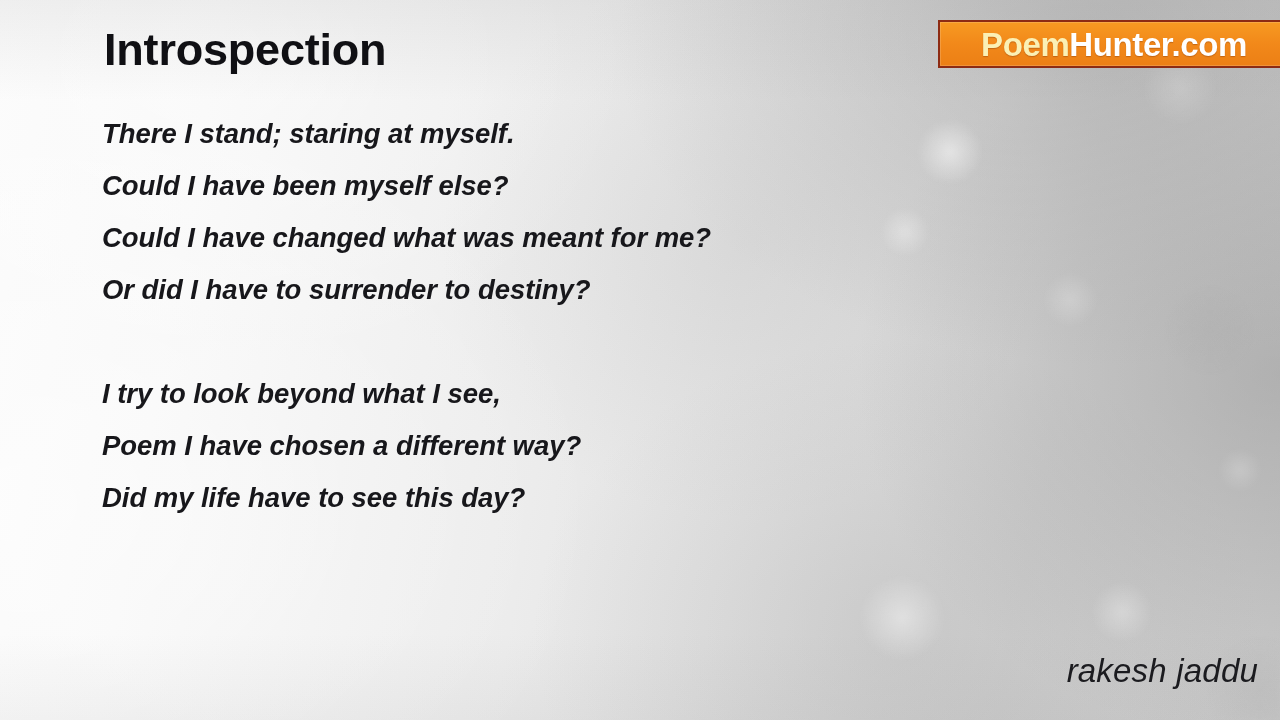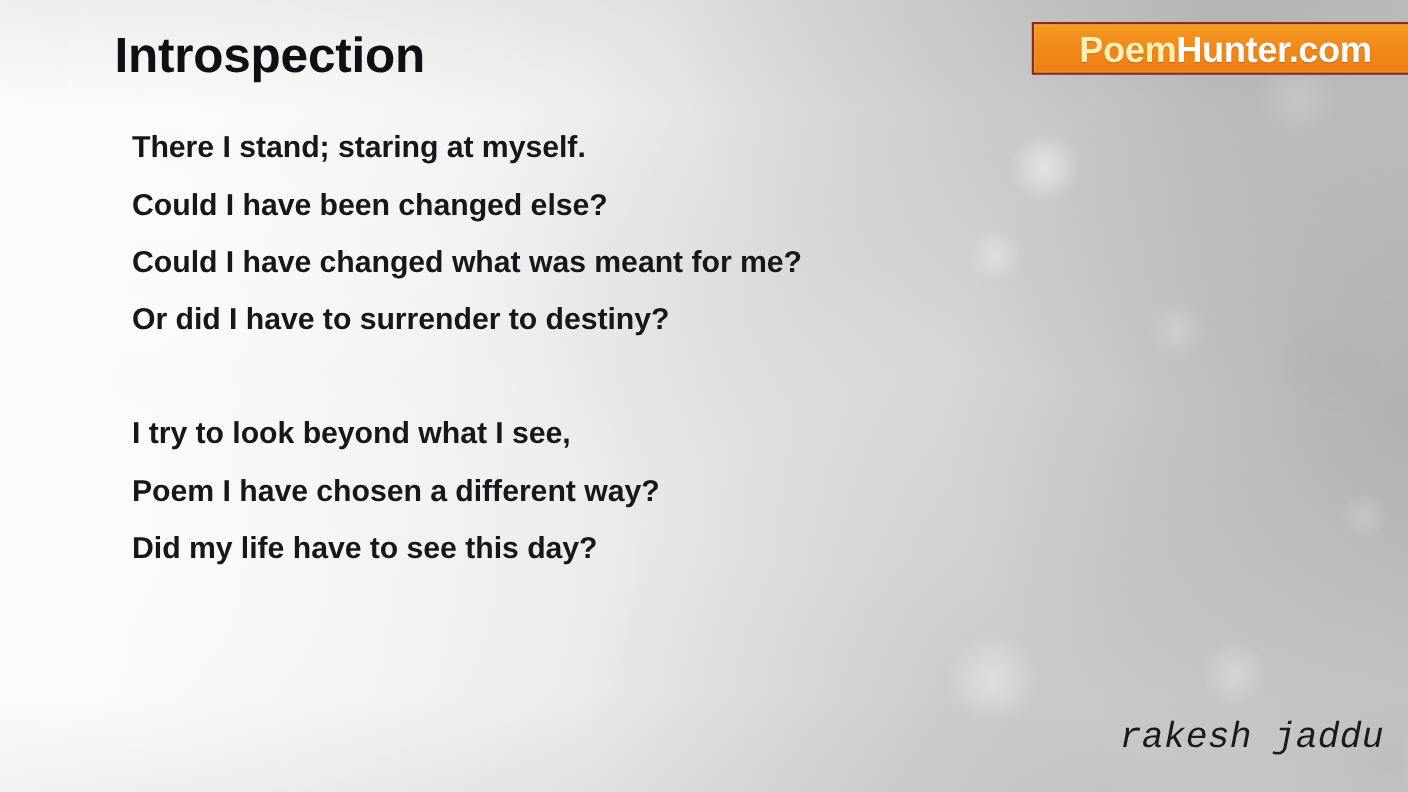--- a/index.html
+++ b/index.html
@@ -77,23 +77,24 @@
     font-size: 45px;
     font-weight: 700;
     color: #101014;
     letter-spacing: -0.2px;
     white-space: nowrap;
     line-height: 1.05;
   }
 
   .poem-body {
     position: absolute;
-    left: 120px;
+    left: 102px;
     top: 108px;
     width: 900px;
+    font-style: italic;
   }
   .poem-line {
     font-size: 27.5px;
     font-weight: 700;
     color: #17171b;
     line-height: 52px;
     height: 52px;
     letter-spacing: -0.05px;
     white-space: nowrap;
   }
@@ -104,21 +105,20 @@
   .author {
     position: absolute;
     right: 22px;
     top: 652px;
     font-size: 33px;
     font-weight: 400;
     font-style: italic;
     color: #1b1b1f;
     letter-spacing: 0.2px;
     white-space: nowrap;
-    font-family: Liberation Mono, monospace;
   }
 
   
   .logo-badge {
     position: absolute;
     left: 938px;
     top: 20px;
     width: 352px;
     height: 48px;
     box-sizing: border-box;
@@ -151,21 +151,21 @@
   <div class="bg-layer bg-shade"></div>
   <div class="bg-layer bg-bokeh"></div>
   <div class="bg-layer bg-vignette"></div>
 
   <div class="content">
 
     <div class="poem-title">Introspection</div>
 
     <div class="poem-body">
       <div class="poem-line">There I stand; staring at myself.</div>
-      <div class="poem-line">Could I have been changed else?</div>
+      <div class="poem-line">Could I have been myself else?</div>
       <div class="poem-line">Could I have changed what was meant for me?</div>
       <div class="poem-line">Or did I have to surrender to destiny?</div>
       <div class="poem-line blank"></div>
       <div class="poem-line">I try to look beyond what I see,</div>
       <div class="poem-line">Poem I have chosen a different way?</div>
       <div class="poem-line">Did my life have to see this day?</div>
     </div>
 
     <div class="author">rakesh jaddu</div>
 

